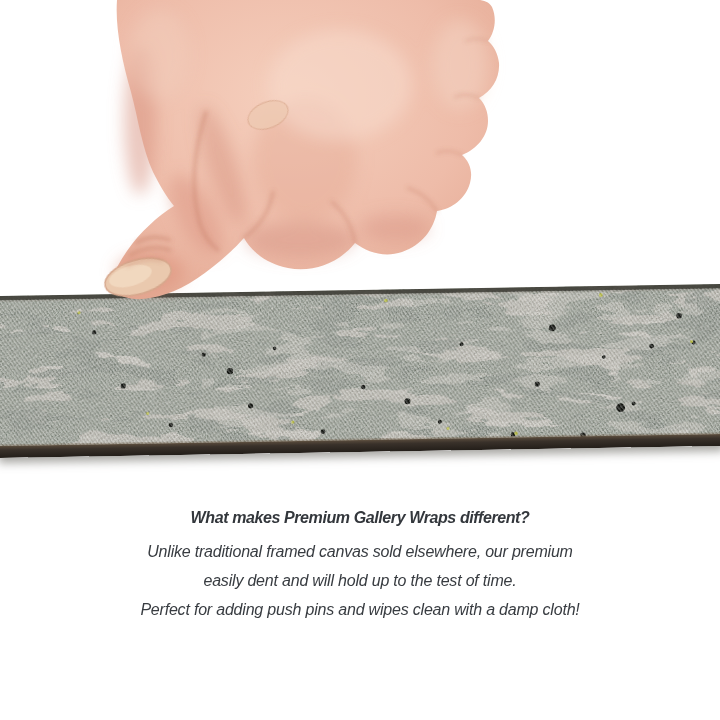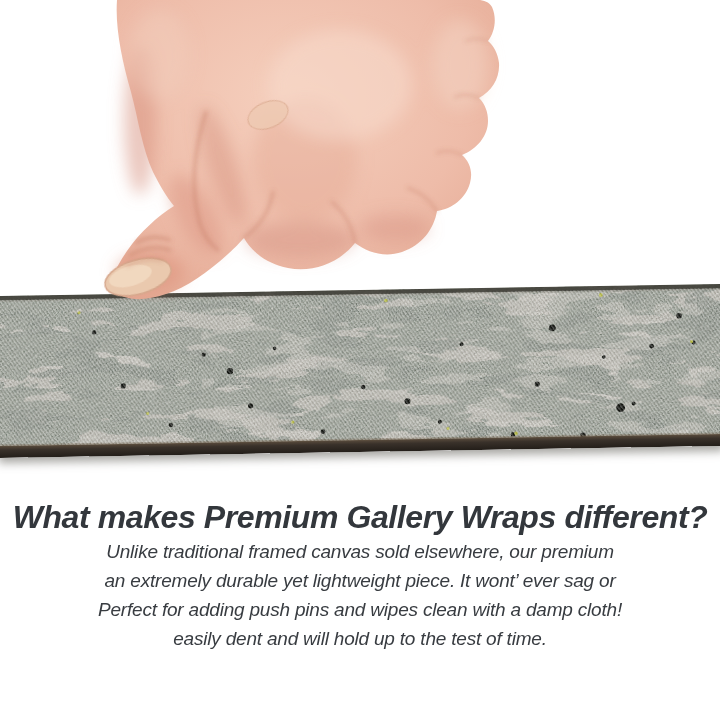--- a/index.html
+++ b/index.html
@@ -23,25 +23,25 @@
     background:
       repeating-linear-gradient(55deg,rgba(255,255,255,0.20) 0px,rgba(255,255,255,0.20) 1px,rgba(70,72,64,0.05) 2px,rgba(255,255,255,0) 3px),
       repeating-linear-gradient(-38deg,rgba(255,255,255,0.07) 0px,rgba(255,255,255,0.07) 1px,rgba(0,0,0,0.04) 2px,rgba(255,255,255,0) 4px);
   }
   
   .info{
     position:absolute;top:501px;left:0;width:720px;z-index:2;
     text-align:center;color:#383c41;font-style:italic;
   }
   .info .heading{
-    font-size:32px;font-weight:700;letter-spacing:-0.4px;
+    font-size:16px;font-weight:700;letter-spacing:-0.4px;
     line-height:33px;margin:0 0 3px 0;color:#33373c;
   }
   .info .line{
-    font-size:19px;font-weight:500;letter-spacing:-0.2px;
+    font-size:16px;font-weight:500;letter-spacing:-0.2px;
     line-height:29px;white-space:nowrap;
   }
 </style>
 </head>
 <body>
 
 <div class="stage">
 
   <div class="hand-wrap">
     <svg viewBox="0 0 720 302" preserveAspectRatio="none" aria-hidden="true">
@@ -209,18 +209,17 @@
 
       <rect x="0" y="150" width="736" height="12" fill="url(#bottomEdge)"></rect>
       <rect x="0" y="148.5" width="736" height="2" fill="#6d5f4c" opacity="0.5"></rect>
     </svg>
     <div class="weave"></div>
   </div>
 
   <div class="info">
     <h2 class="heading">What makes Premium Gallery Wraps different?</h2>
     <div class="line">Unlike traditional framed canvas sold elsewhere, our premium</div>
-    <div class="line">an extremely durable yet lightweight piece. It wont’ ever sag or</div>
+    <div class="line">easily dent and will hold up to the test of time.</div>
     <div class="line">Perfect for adding push pins and wipes clean with a damp cloth!</div>
-    <div class="line">easily dent and will hold up to the test of time.</div>
   </div>
 
 </div>
 
 </body></html>

